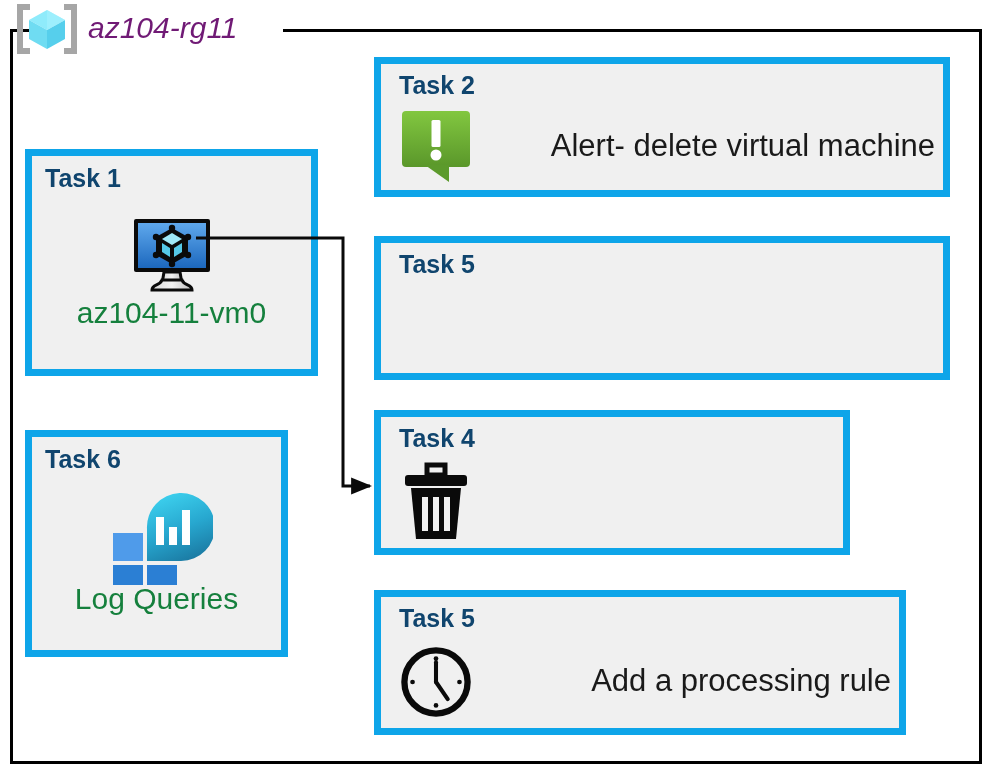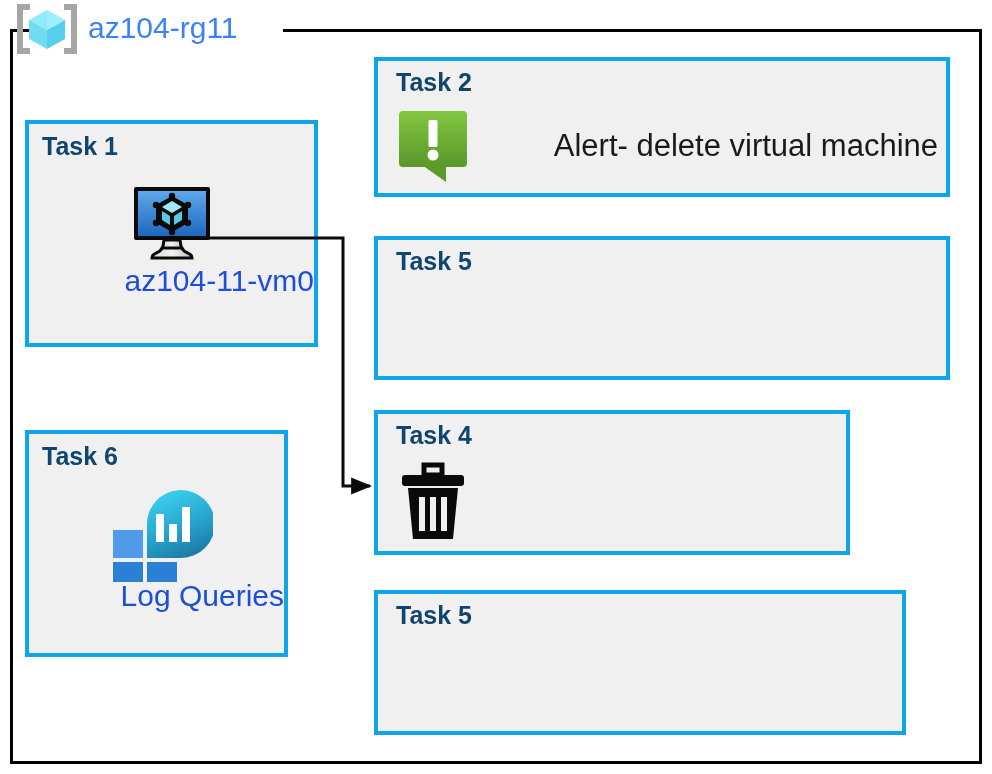--- a/index.html
+++ b/index.html
@@ -45,31 +45,32 @@
     align-items: center;
     gap: 10px;
   }
   #rg-icon {
     width: 62px;
     height: 52px;
     display: block;
   }
   #rg-title {
     font-size: 30px;
-    color: #3b82f6;
+    color: #701a75;
     white-space: nowrap;
     line-height: 1;
     padding-bottom: 2px;
+    font-style: italic;
   }
 
   
   .card {
     position: absolute;
     background: #F0F0F0;
-    border: 4px solid #0ea5e9;
+    border: 7px solid #0ea5e9;
     box-sizing: border-box;
   }
   .card-title {
     position: absolute;
     font-size: 25px;
     font-weight: bold;
     color: #10456E;
     line-height: 1;
     white-space: nowrap;
   }
@@ -78,23 +79,23 @@
   .card-v .card-title { left: 13px; top: 10px; }
   .card-v .v-icon {
     position: absolute;
     left: 0; right: 0;
     display: flex;
     justify-content: center;
   }
   .card-v .v-caption {
     position: absolute;
     left: 0; right: 0;
-    text-align: right;
+    text-align: center;
     font-size: 30px;
-    color: #1d4ed8;
+    color: #15803d;
     white-space: nowrap;
   }
 
   
   .card-h .card-title { left: 18px; top: 9px; }
   .card-h .h-row {
     position: absolute;
     left: 18px;
     right: 8px;
     top: 44px;
@@ -112,21 +113,21 @@
     align-items: center;
   }
   .card-h .h-caption {
     font-size: 31px;
     color: #1a1a1a;
     white-space: nowrap;
     line-height: 1.05;
   }
 
   
-  #task1 { left: 25px;  top: 120px; width: 293px; height: 227px; }
+  #task1 { left: 25px;  top: 149px; width: 293px; height: 227px; }
   #task6 { left: 25px;  top: 430px; width: 263px; height: 227px; }
   #task2 { left: 374px; top: 57px;  width: 576px; height: 140px; }
   #task3 { left: 374px; top: 236px; width: 576px; height: 144px; }
   #task4 { left: 374px; top: 410px; width: 476px; height: 145px; }
   #task5 { left: 374px; top: 590px; width: 532px; height: 145px; }
 
   #task1 .v-icon    { top: 58px; }
   #task1 .v-caption { top: 140px; }
   #task6 .v-icon    { top: 50px; }
   #task6 .v-caption { top: 145px; }
@@ -272,20 +273,36 @@
         <rect x="21" y="36" width="6" height="34" fill="#F0F0F0"></rect>
         <rect x="32" y="36" width="6" height="34" fill="#F0F0F0"></rect>
         <rect x="43" y="36" width="6" height="34" fill="#F0F0F0"></rect>
       </svg>
     </div>
   </div>
 </div>
 
 <div class="card card-h" id="task5">
   <div class="card-title">Task 5</div>
+  <div class="h-row">
+    <div class="h-icon">
+      <svg width="82" height="82" viewBox="0 0 82 82">
+        <circle cx="41" cy="41" r="35" fill="none" stroke="#0A0A0A" stroke-width="7"></circle>
+        <circle cx="41" cy="15" r="2.6" fill="#0A0A0A"></circle>
+        <circle cx="41" cy="67" r="2.6" fill="#0A0A0A"></circle>
+        <circle cx="15" cy="41" r="2.6" fill="#0A0A0A"></circle>
+        <circle cx="67" cy="41" r="2.6" fill="#0A0A0A"></circle>
+
+        <path d="M41 41 L41 19" fill="none" stroke="#0A0A0A" stroke-width="4.5" stroke-linecap="round"></path>
+
+        <path d="M41 41 L54 60" fill="none" stroke="#0A0A0A" stroke-width="4.5" stroke-linecap="round"></path>
+      </svg>
+    </div>
+    <div class="h-caption">Add a processing rule</div>
+  </div>
 </div>
 
 <svg id="connector" viewBox="0 0 992 774">
   <defs>
     <marker id="arrowRight" viewBox="0 0 10 10" refX="9" refY="5" markerWidth="7" markerHeight="7" orient="auto-start-reverse">
       <path d="M 0 1 L 10 5 L 0 9 z" fill="#0A0A0A"></path>
     </marker>
   </defs>
   <path d="M196 238 L343 238 L343 486 L370 486" fill="none" stroke="#0A0A0A" stroke-width="3" marker-end="url(#arrowRight)"></path>
 </svg>

